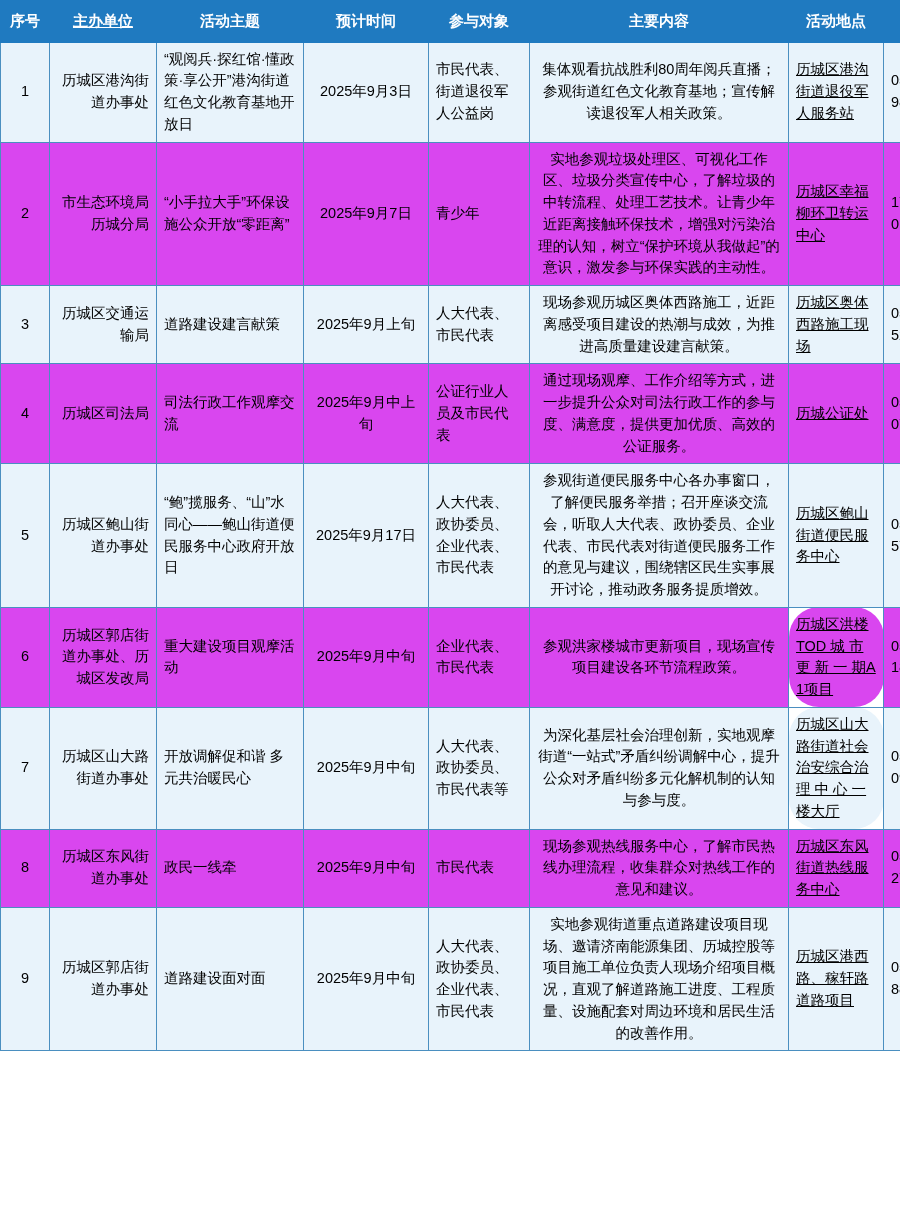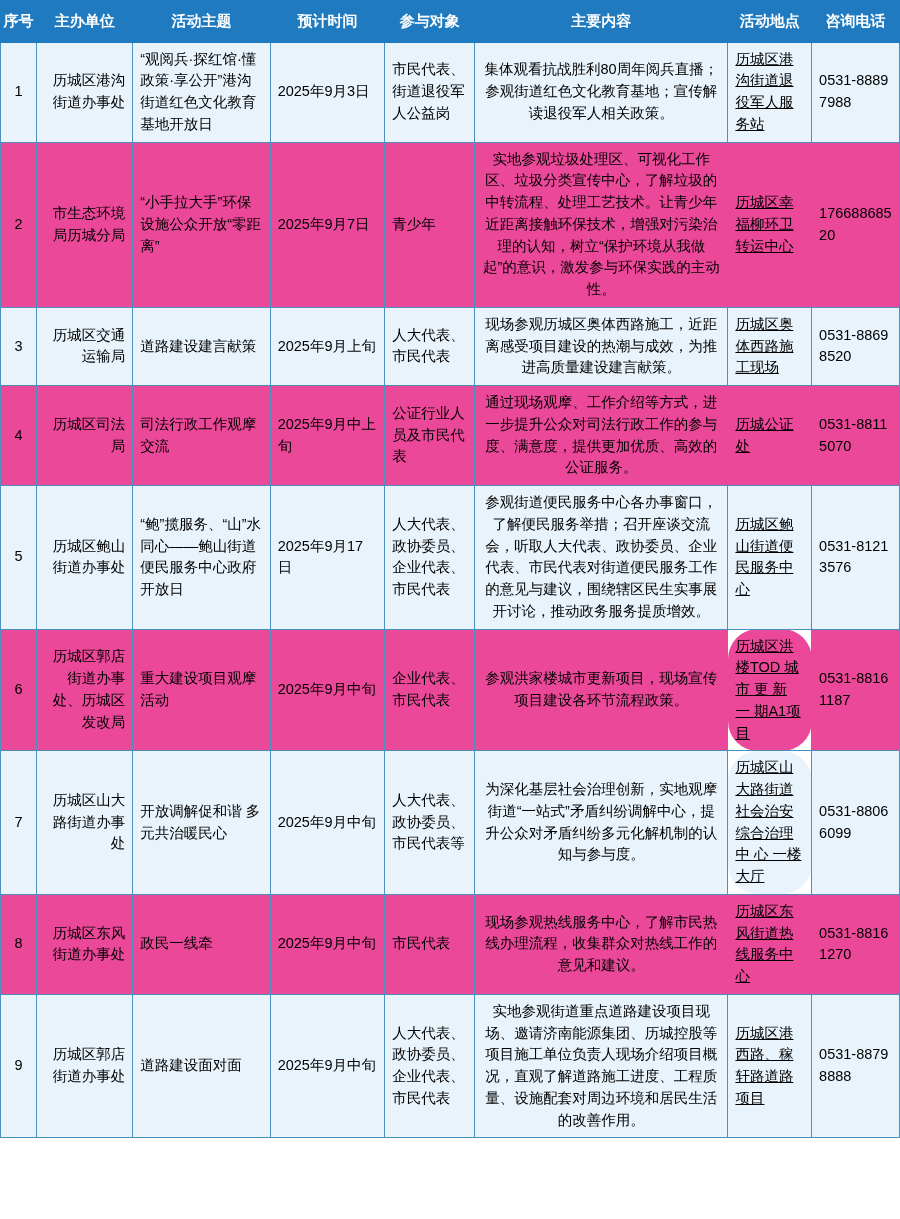--- a/index.html
+++ b/index.html
@@ -25,59 +25,60 @@
     line-height: 1.5;
     color: #000000;
     word-break: break-all;
   }
   table.schedule thead th {
     background: #1f7ac0;
     color: #ffffff;
     font-weight: bold;
     font-size: 15px;
     text-align: center;
-    padding: 9px 0;
+    padding: 9px 7px;
     border-color: #1f7ac0;
   }
   tbody tr.row-odd td {
     background: #e8f3fb;
   }
   tbody tr.row-even td {
-    background: #ec4899;
+    background: #d946ef;
   }
   td.c-idx {
     text-align: center;
     width: 34px;
   }
   td.c-org {
     width: 92px;
     text-align: right;
   }
   td.c-topic {
     width: 132px;
   }
   td.c-time {
     width: 110px;
+    text-align: center;
   }
   td.c-aud {
     width: 86px;
   }
   td.c-content {
     width: 244px;
     text-align: center;
   }
   td.c-place {
     width: 80px;
     text-decoration: underline;
   }
   td.c-phone {
     width: 84px;
   }
   th.h-idx { width: 34px; }
-  th.h-org { width: 92px; }
+  th.h-org { width: 92px; text-decoration: underline; }
   th.h-topic { width: 132px; }
   th.h-time { width: 110px; }
   th.h-aud { width: 86px; }
   th.h-content { width: 244px; }
   th.h-place { width: 80px; }
   th.h-phone { width: 84px; }
   .nowrapish {
     white-space: pre-line;
     border-radius: 30px;
   }

